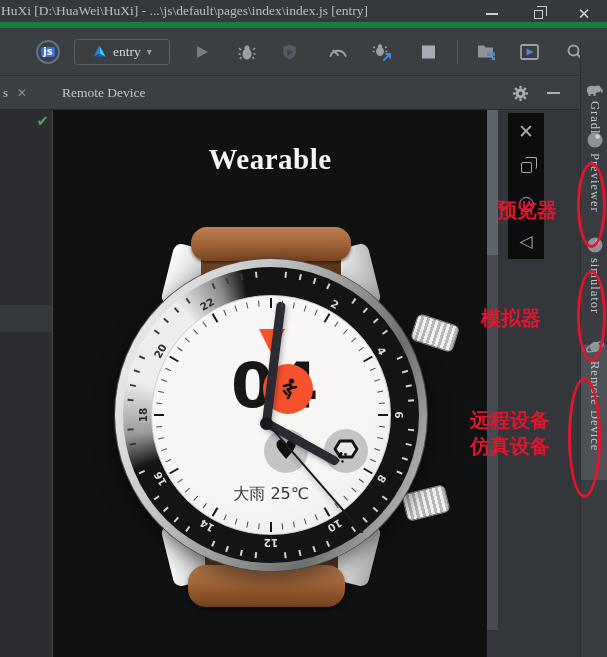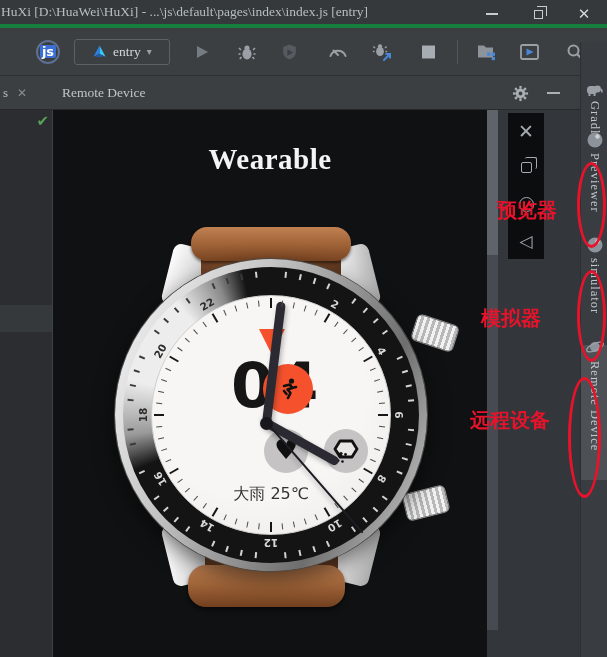--- a/index.html
+++ b/index.html
@@ -2,35 +2,35 @@
 <html><head>
 <meta charset="utf-8">
 <style>
   * { margin:0; padding:0; box-sizing:border-box; }
   html,body { width:607px; height:657px; overflow:hidden; background:#1e1f22;
     font-family:"Liberation Serif","DejaVu Serif",serif; }
   .window { position:relative; width:607px; height:657px; background:#35393c; }
 
   
   .titlebar { position:absolute; left:0; top:0; width:607px; height:28px;
-    background:#35393c; border-bottom:4px solid #15803d; display:flex; align-items:center; }
+    background:#35393c; border-bottom:6px solid #15803d; display:flex; align-items:center; }
   .title-text { color:#b7bec2; font-size:13.5px; white-space:nowrap; overflow:hidden; margin-left:1px; }
   .win-controls { position:absolute; right:0; top:0; height:28px; display:flex; }
   .win-btn { width:46px; height:28px; display:flex; align-items:center; justify-content:center; color:#c6ccd0; }
   .glyph-min { width:12px; height:2px; background:#c6ccd0; }
   .glyph-restore { width:9px; height:9px; border:1.4px solid #c6ccd0; position:relative; background:transparent; }
   .glyph-restore::before { content:''; position:absolute; left:2px; top:-4.4px; width:9px; height:9px; border:1.4px solid #c6ccd0; border-bottom:none; border-left:none; }
   .glyph-close { font-family:"DejaVu Sans",sans-serif; font-size:15px; color:#d2d7da; line-height:1; }
 
   
   .toolbar { position:absolute; left:0; top:28px; width:607px; height:48px; background:#3c3f41;
     border-bottom:1px solid #2e3134; }
   .tbi { position:absolute; top:50%; transform:translateY(-50%); display:flex; align-items:center; justify-content:center; }
   .js-sync { left:36px; width:24px; height:24px; border:2px solid #5d6f93; border-radius:50%; }
-  .js-badge { background:#3a70d6; color:#fff; font-family:"DejaVu Sans",sans-serif; font-size:13px; font-weight:bold; padding:0 2px; border-radius:2px; line-height:1; }
+  .js-badge { background:#3a70d6; color:#fff; font-family:"DejaVu Sans",sans-serif; font-size:10px; font-weight:bold; padding:0 2px; border-radius:2px; line-height:1; }
   .run-config { left:74px; width:96px; height:26px; border:1px solid #5b6164; border-radius:3px; display:flex; align-items:center; padding:0 6px; gap:6px; }
   .run-config .label { color:#d3d7d9; font-size:13.5px; }
   .caret { color:#9aa0a6; font-family:"DejaVu Sans",sans-serif; font-size:10px; }
   .divider { left:457px; width:1px; height:24px; background:#55585b; }
 
   
   .workspace { position:absolute; left:0; top:76px; width:607px; height:581px; background:#2b2d30; }
 
   .tabrow { position:absolute; left:0; top:0; width:580px; height:34px; background:#3c3f41; border-bottom:1px solid #28292b; }
   .partial-tab { position:absolute; left:0; top:0; width:53px; height:34px; display:flex; align-items:center; gap:9px; padding-left:3px; }
@@ -495,17 +495,18 @@
           <circle cx="10" cy="10" r="5" fill="#8d939a"></circle>
           <ellipse cx="10" cy="10" rx="9" ry="3.5" fill="none" stroke="#9aa0a6" stroke-width="1.4" transform="rotate(-24 10 10)"></ellipse>
         </svg>
         <span class="tw-label">Remote Device</span>
       </div>
     </div>
 
     <div class="anno" style="left:497px;top:121px">预览器</div>
     <div class="anno" style="left:470px;top:331px">远程设备</div>
     <div class="anno" style="left:481px;top:229px">模拟器</div>
+    <div class="anno" style="left:470px;top:357px">仿真设备</div>
     <div class="red-ellipse" style="left:577px;top:86px;width:29px;height:86px"></div>
     <div class="red-ellipse" style="left:577px;top:194px;width:29px;height:92px"></div>
     <div class="red-ellipse" style="left:568px;top:301px;width:33px;height:121px"></div>
   </div>
 </div>
 
 </body></html>

